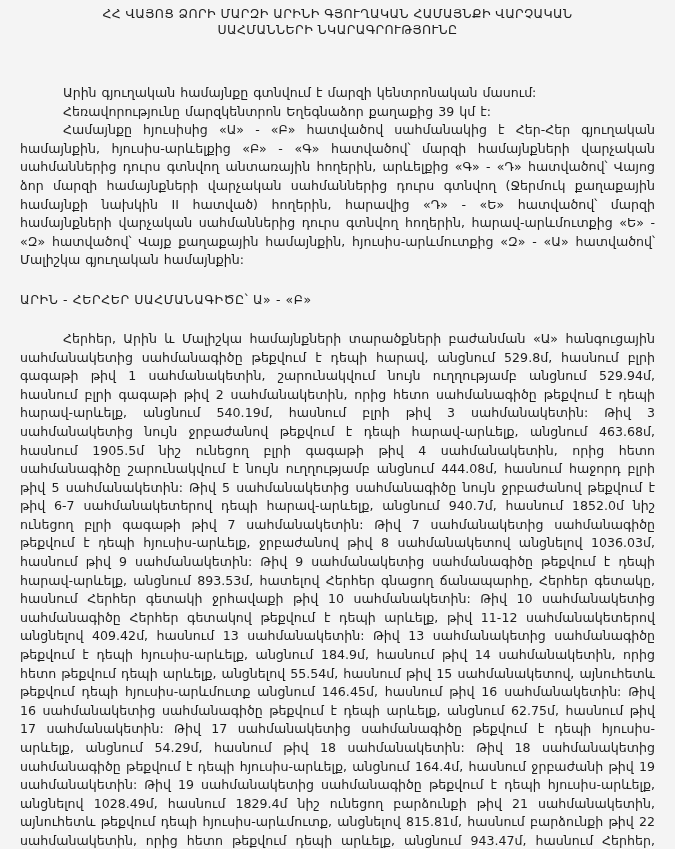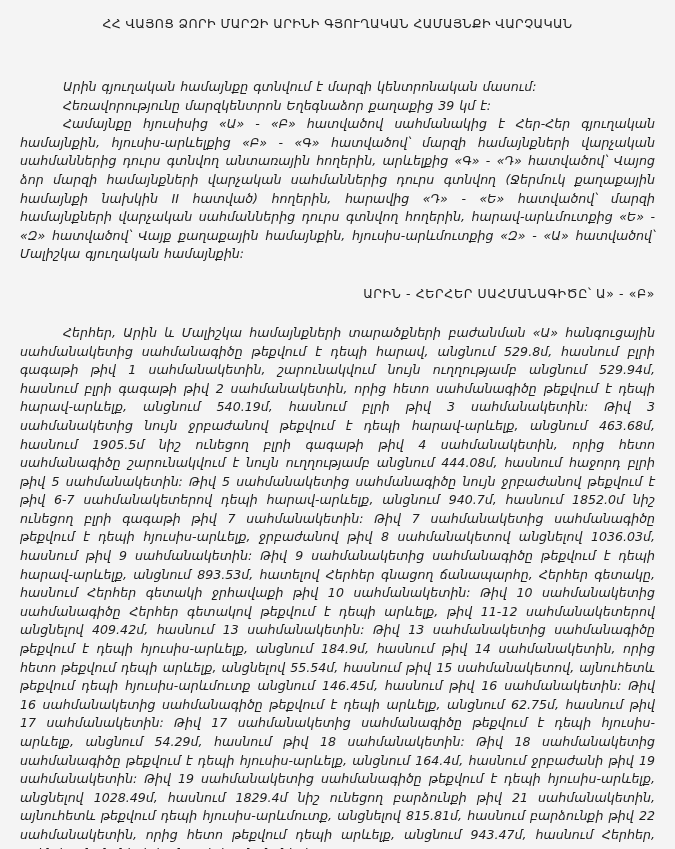--- a/index.html
+++ b/index.html
@@ -19,51 +19,51 @@
     width: 675px;
     height: 849px;
     box-sizing: border-box;
     padding: 0 20px 0 20px;
   }
   .title {
     text-align: center;
     font-size: 12.5px;
     line-height: 16px;
     letter-spacing: 0.4px;
-    padding-top: 16px;
+    padding-top: 6px;
     margin: 0;
     font-weight: normal;
   }
   .title .line { display: block; }
   .intro {
     margin-top: 46px;
   }
   p.par {
     margin: 0;
     font-size: 12.6px;
     line-height: 18.6px;
     text-align: justify;
     text-indent: 43px;
     word-spacing: 1px;
-    font-style: italic;
   }
   .section-heading {
-    text-align: right;
+    text-align: left;
     font-size: 12.5px;
     letter-spacing: 0.6px;
     margin: 22px 0 22px 0;
     line-height: 16px;
   }
 </style>
 </head>
 <body>
 
 <div class="page">
   <h1 class="title">
     <span class="line">ՀՀ ՎԱՅՈՑ ՁՈՐԻ ՄԱՐԶԻ ԱՐԻՆԻ ԳՅՈՒՂԱԿԱՆ ՀԱՄԱՅՆՔԻ ՎԱՐՉԱԿԱՆ</span>
+    <span class="line">ՍԱՀՄԱՆՆԵՐԻ ՆԿԱՐԱԳՐՈՒԹՅՈՒՆԸ</span>
   </h1>
 
   <div class="intro">
     <p class="par">Արին գյուղական համայնքը գտնվում է մարզի կենտրոնական մասում:</p>
     <p class="par">Հեռավորությունը մարզկենտրոն Եղեգնաձոր քաղաքից 39 կմ է:</p>
     <p class="par">Համայնքը հյուսիսից «Ա» - «Բ» հատվածով սահմանակից է Հեր-Հեր գյուղական համայնքին, հյուսիս-արևելքից «Բ» - «Գ» հատվածով՝ մարզի համայնքների վարչական սահմաններից դուրս գտնվող անտառային հողերին, արևելքից «Գ» - «Դ» հատվածով՝ Վայոց ձոր մարզի համայնքների վարչական սահմաններից դուրս գտնվող (Ջերմուկ քաղաքային համայնքի նախկին II հատված) հողերին, հարավից «Դ» - «Ե» հատվածով՝ մարզի համայնքների վարչական սահմաններից դուրս գտնվող հողերին, հարավ-արևմուտքից «Ե» - «Զ» հատվածով՝ Վայք քաղաքային համայնքին, հյուսիս-արևմուտքից «Զ» - «Ա» հատվածով՝ Մալիշկա գյուղական համայնքին:</p>
   </div>
 
   <div class="section-heading">ԱՐԻՆ - ՀԵՐՀԵՐ ՍԱՀՄԱՆԱԳԻԾԸ՝ Ա» - «Բ»</div>
 

